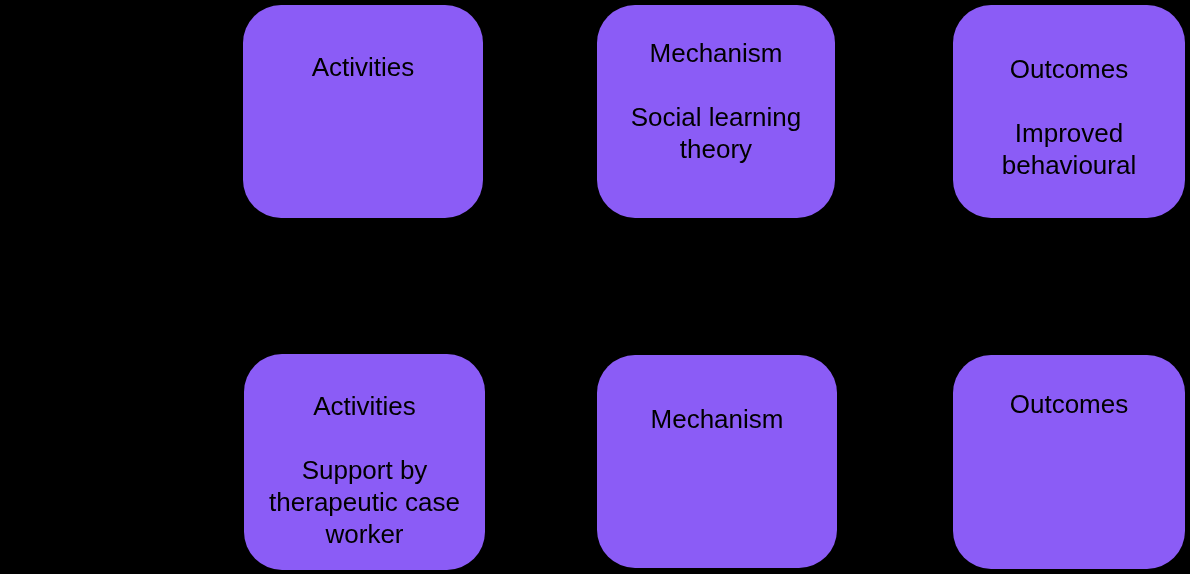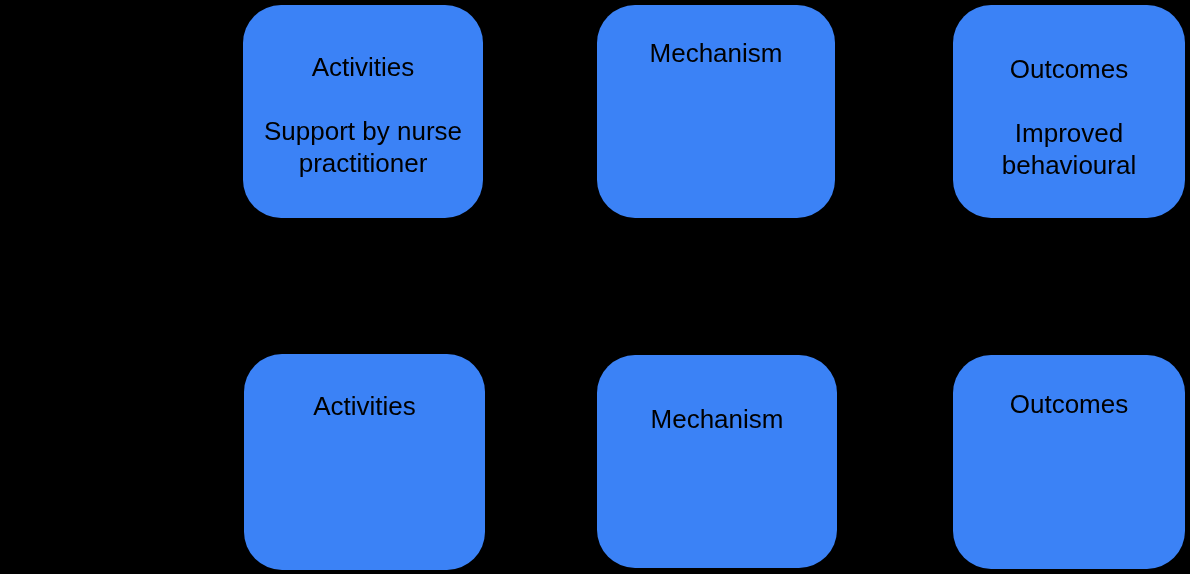--- a/index.html
+++ b/index.html
@@ -10,21 +10,21 @@
   .canvas {
     position: relative;
     width: 1190px;
     height: 574px;
     background: #000000;
     overflow: hidden;
     font-family: "Liberation Sans", "DejaVu Sans", sans-serif;
   }
   .node {
     position: absolute;
-    background: #3b82f6;
+    background: #8b5cf6;
     border-radius: 38px;
     box-sizing: border-box;
     color: #000000;
     text-align: center;
     font-size: 26px;
     line-height: 32px;
   }
   .node .heading {
     white-space: pre-line;
   }
@@ -41,36 +41,39 @@
   .b5 { left: 597px; top: 355px; width: 240px; height: 213px; padding-top: 48px; }
   .b6 { left: 953px; top: 355px; width: 232px; height: 214px; padding-top: 33px; }
 </style>
 </head>
 <body>
 
 <div class="canvas">
 
   <div class="node b1">
     <div class="heading">Activities</div>
-    <div class="body">Support by nurse
-practitioner</div>
   </div>
 
   <div class="node b2">
     <div class="heading">Mechanism</div>
+    <div class="body">Social learning
+theory</div>
   </div>
 
   <div class="node b3">
     <div class="heading">Outcomes</div>
     <div class="body">Improved
 behavioural</div>
   </div>
 
   <div class="node b4">
     <div class="heading">Activities</div>
+    <div class="body">Support by
+therapeutic case
+worker</div>
   </div>
 
   <div class="node b5">
     <div class="heading">Mechanism</div>
   </div>
 
   <div class="node b6">
     <div class="heading">Outcomes</div>
   </div>
 

